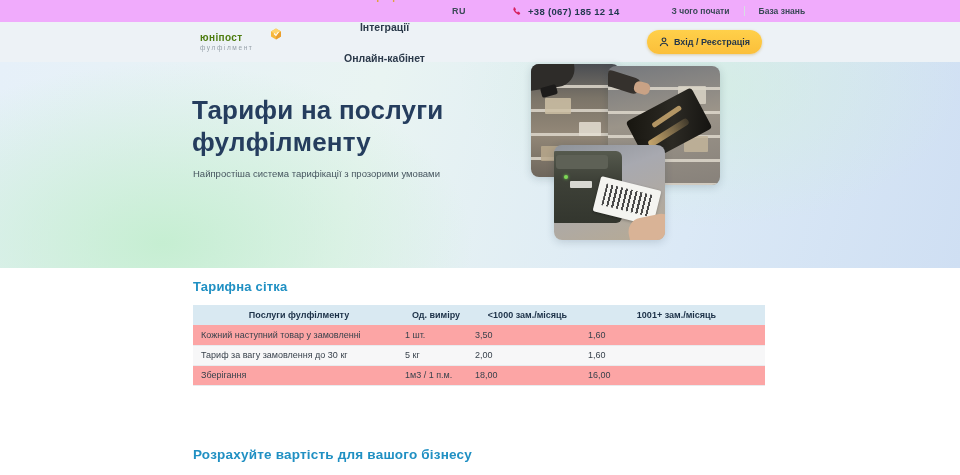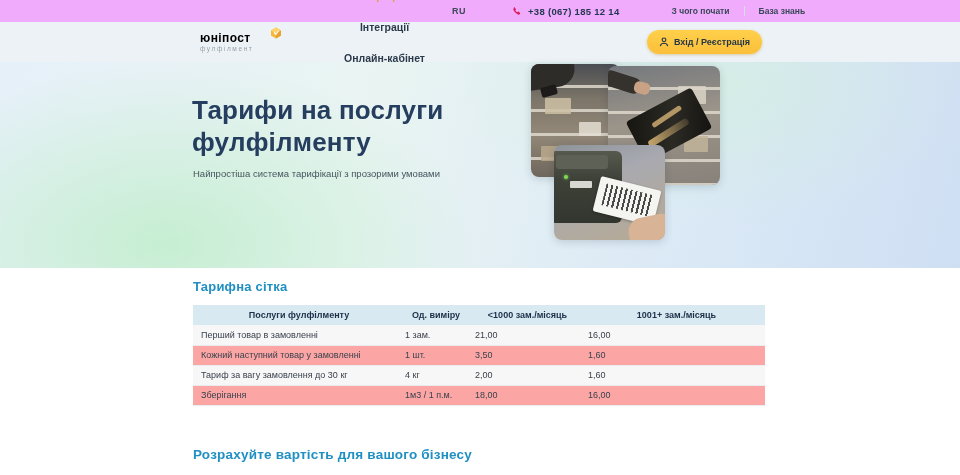--- a/index.html
+++ b/index.html
@@ -14,21 +14,21 @@
   .phone-ic { width:9px; height:9px; margin-right:7px; }
   .phone-num { font-size:9.5px; font-weight:700; color:#22384e; letter-spacing:.3px; }
   .top-link { font-size:8.5px; font-weight:600; color:#39converted4856; color:#394856; cursor:pointer; }
   .tl1 { margin-left:52px; }
   .top-div { width:1px; height:10px; background:#d7dde2; margin:0 14px; }
 
   
   .header { position:absolute; left:0; top:22px; width:960px; height:40px; background:#edf2f6;
             display:flex; align-items:center; padding-left:200px; padding-right:198px; }
   .logo { position:relative; cursor:pointer; width:86px; }
-  .logo-main { font-size:12px; font-weight:800; color:#000000; letter-spacing:.4px; line-height:1; }
+  .logo-main { font-size:10px; font-weight:800; color:#4d7c0f; letter-spacing:.4px; line-height:1; }
   .logo-sub { font-size:6.5px; color:#97a1aa; letter-spacing:1.6px; margin-top:1px; }
   .logo-cube { position:absolute; right:4px; top:-5px; width:12px; height:12px; }
   .nav { display:flex; align-items:center; margin-left:58px; gap:19px;flex-direction:column; }
   .nav-item { font-size:10.5px; font-weight:600; color:#2b3a4a; cursor:pointer; white-space:nowrap; }
   .nav-item.active { color:#e0a43f; }
   .login-btn { margin-left:auto; height:24px; padding:0 12px; border:none; border-radius:13px;
                background:linear-gradient(180deg,#ffd04a,#fbbf3a); display:flex; align-items:center;
                gap:5px; cursor:pointer; box-shadow:0 1px 3px rgba(180,130,20,.35); }
   .login-btn span { font-size:9px; font-weight:700; color:#253649; white-space:nowrap; }
 
@@ -176,35 +176,29 @@
       </colgroup>
     <thead>
       <tr>
         <th>Послуги фулфілменту</th>
         <th>Од. виміру</th>
         <th>&lt;1000 зам./місяць</th>
         <th>1001+ зам./місяць</th>
       </tr>
     </thead>
     <tbody>
-      <tr class="odd">
-        <td>Перший товар в замовленні</td>
-        <td>1 зам.</td>
-        <td>21,00</td>
-        <td>16,00</td>
-      </tr>
       <tr>
         <td>Кожний наступний товар у замовленні</td>
         <td>1 шт.</td>
         <td>3,50</td>
         <td>1,60</td>
       </tr>
       <tr class="odd">
         <td>Тариф за вагу замовлення до 30 кг</td>
-        <td>4 кг</td>
+        <td>5 кг</td>
         <td>2,00</td>
         <td>1,60</td>
       </tr>
       <tr>
         <td>Зберігання</td>
         <td>1м3 / 1 п.м.</td>
         <td>18,00</td>
         <td>16,00</td>
       </tr>
     </tbody>

